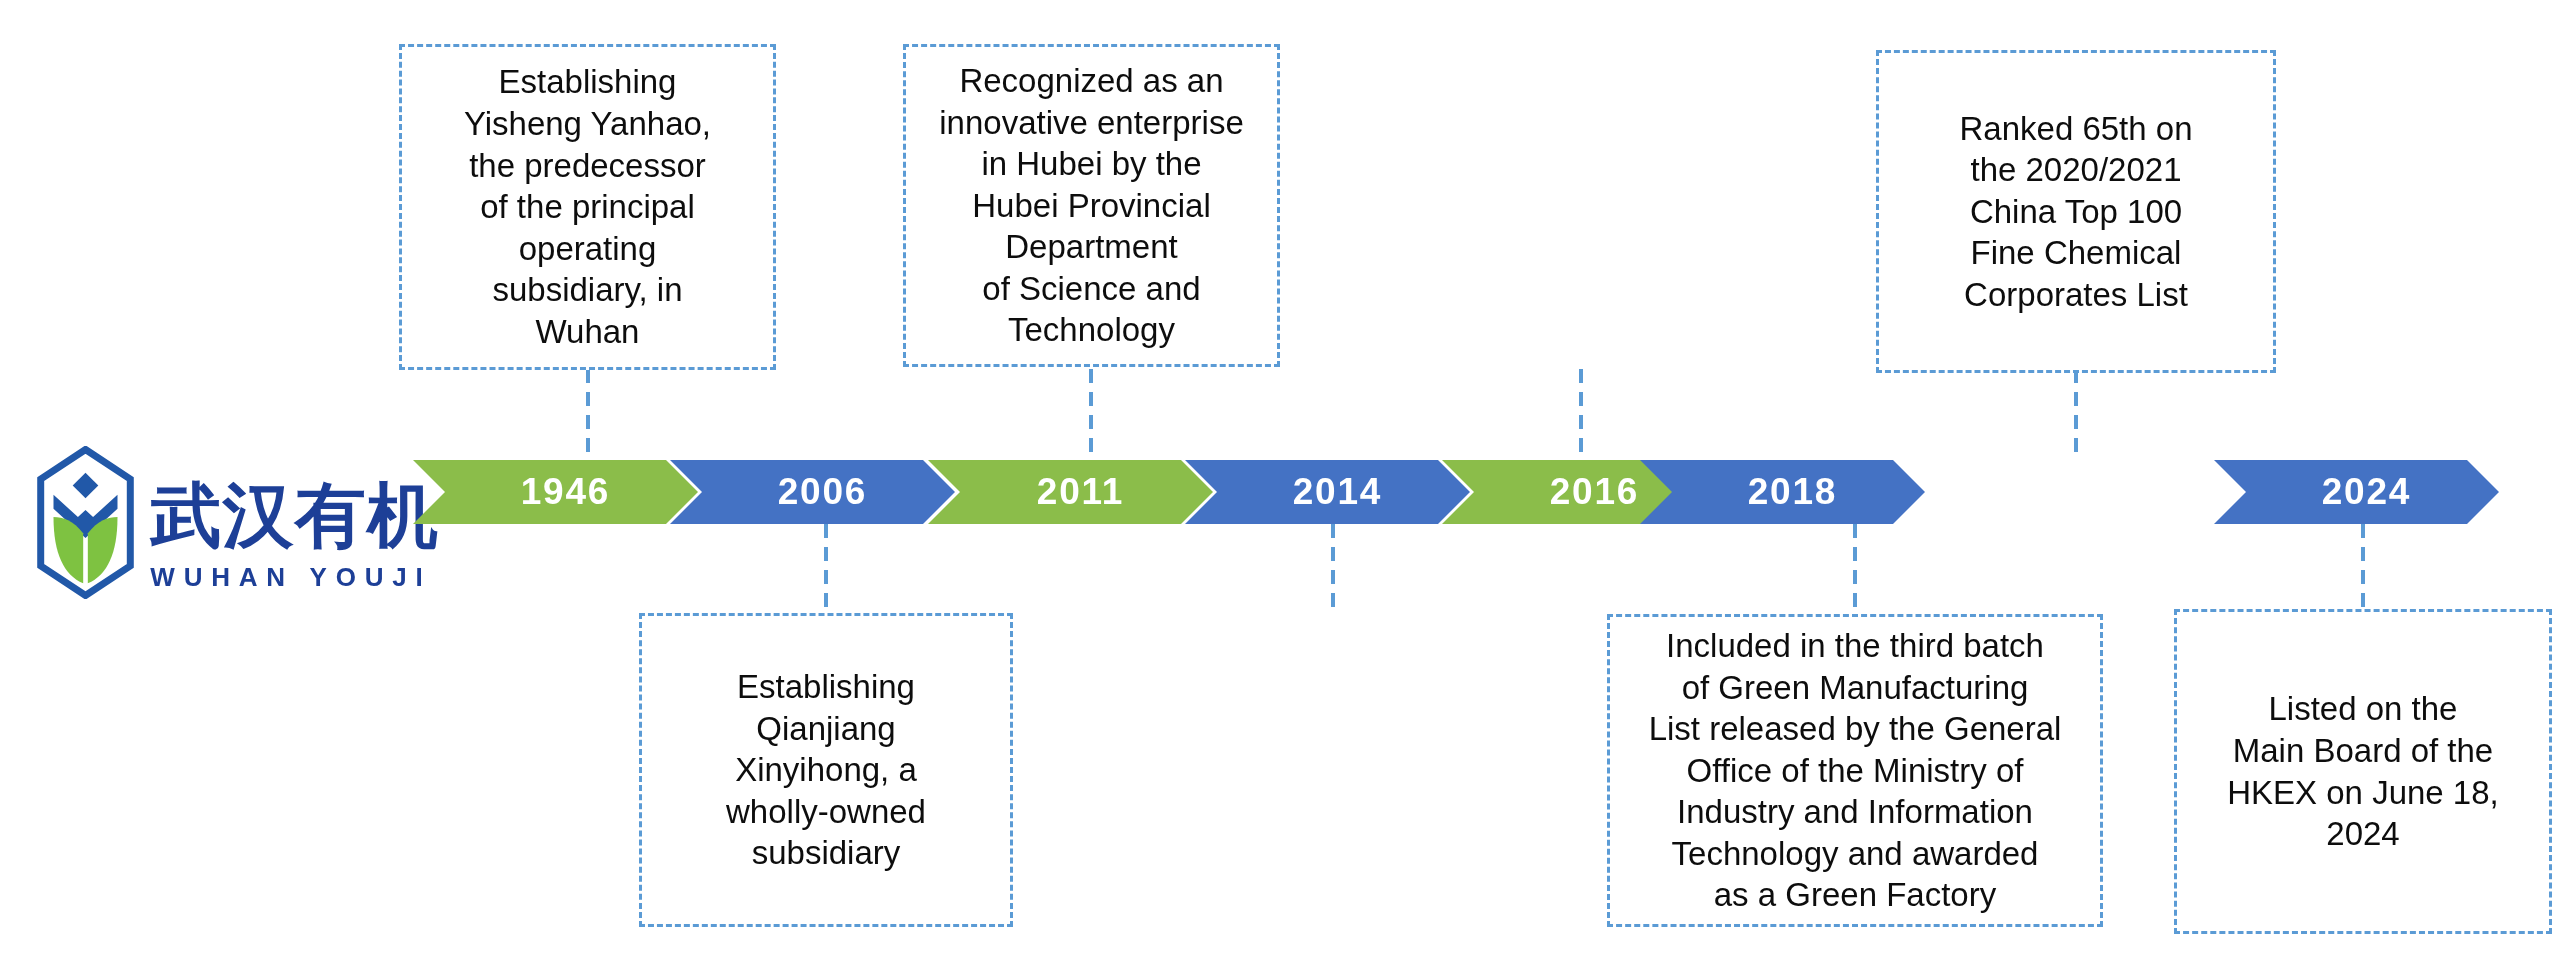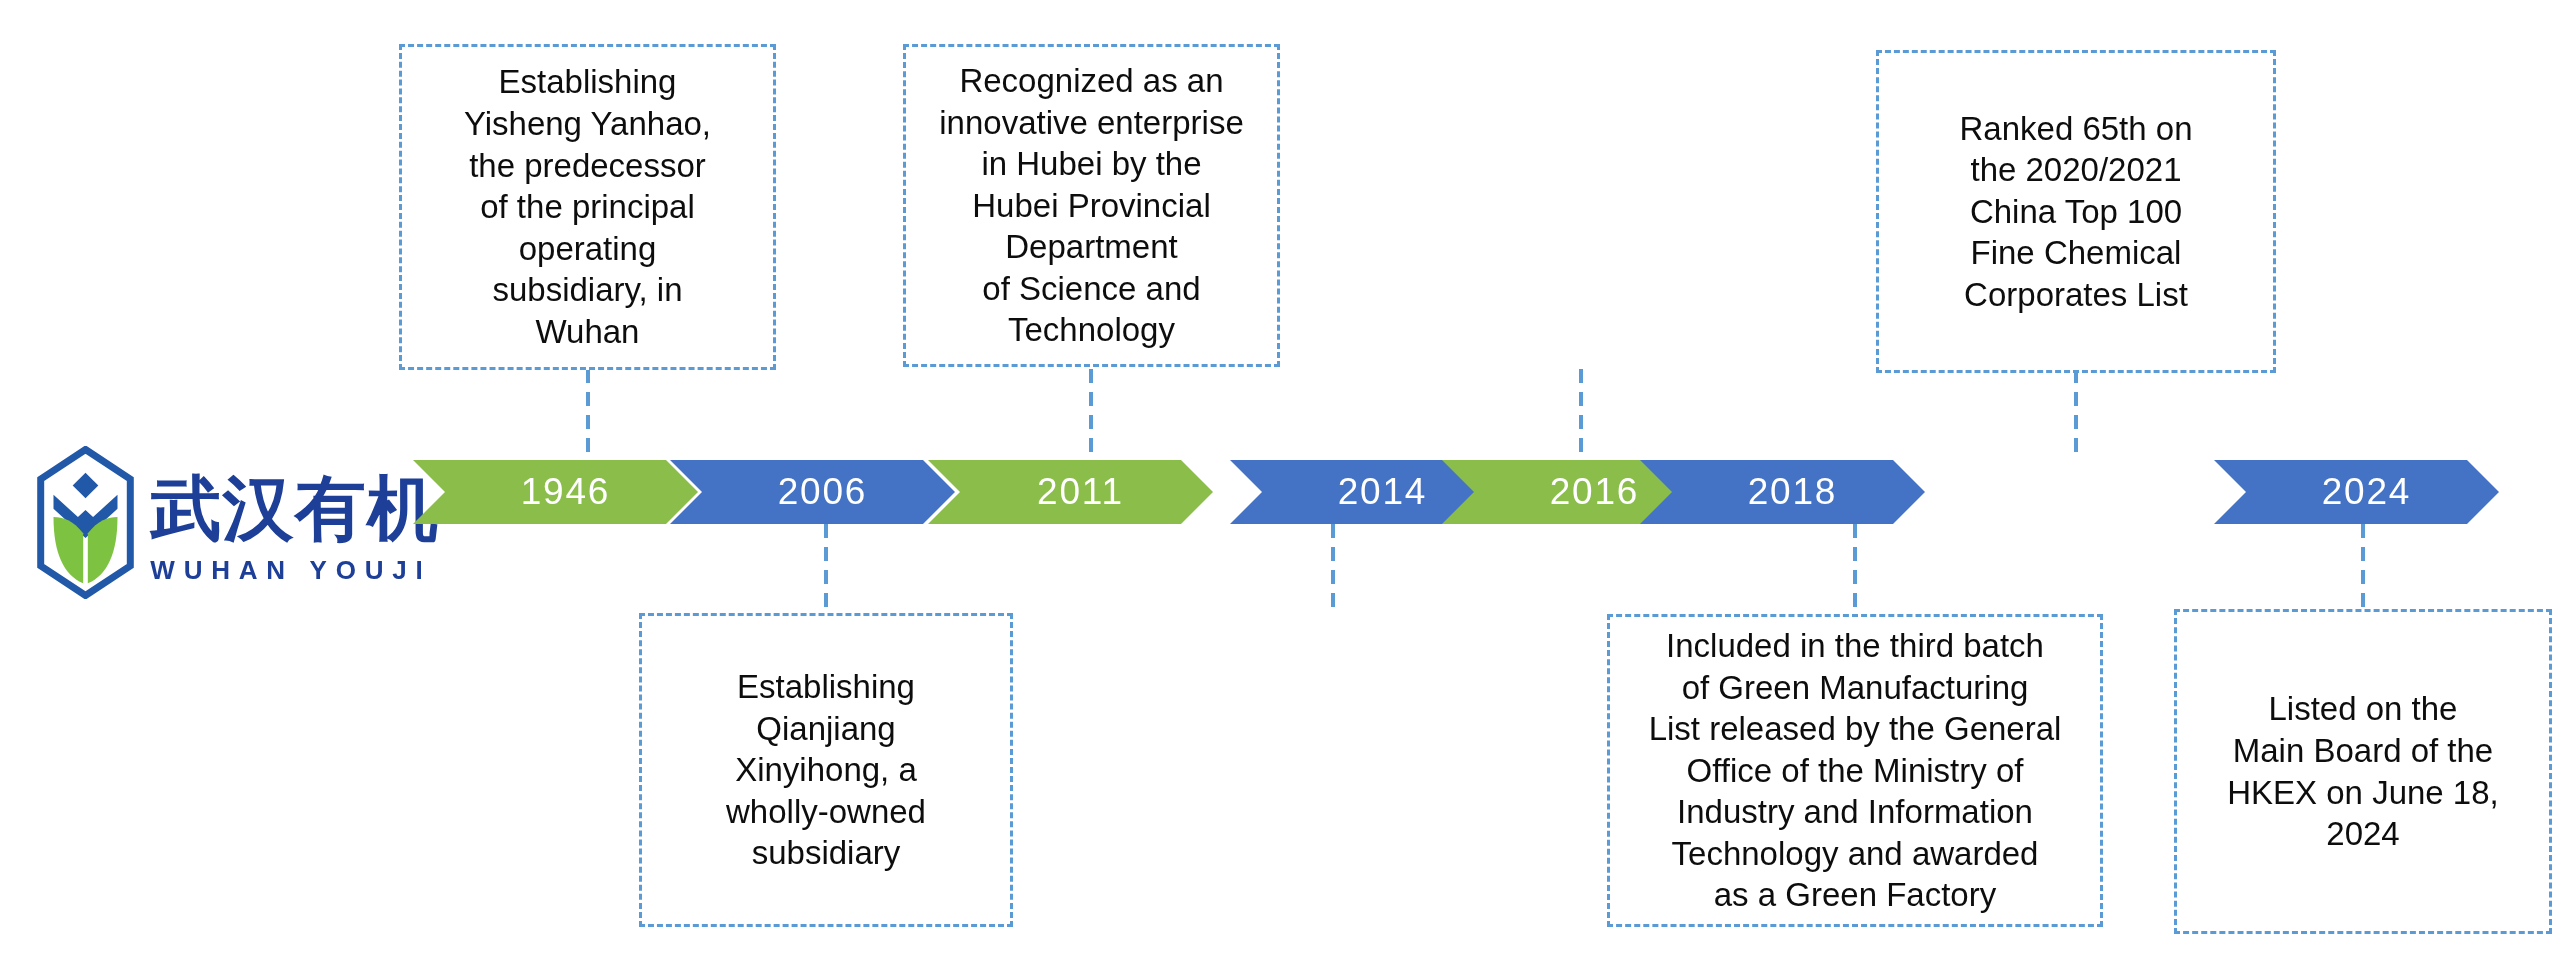--- a/index.html
+++ b/index.html
@@ -10,36 +10,36 @@
     --hexblue:#2158a8;
     --leafgreen:#7ec241;
   }
   html,body{margin:0;padding:0;background:#ffffff;}
   .canvas{
     position:relative;width:2576px;height:975px;background:#ffffff;
     font-family:"Liberation Sans","DejaVu Sans",sans-serif;overflow:hidden;
   }
 
   
-  .logo{position:absolute;left:37px;top:446px;display:flex;align-items:flex-start;}
+  .logo{position:absolute;left:37px;top:446px;display:flex;align-items:center;}
   .logo-mark{width:97px;height:153px;flex:0 0 auto;}
   .logo-text{margin-left:16.3px;margin-top:27px;}
   .logo-cn{font-size:71px;font-weight:bold;color:var(--navy);line-height:1;letter-spacing:1.2px;white-space:nowrap;}
   .logo-en{font-size:26px;font-weight:bold;color:var(--navy);letter-spacing:8.8px;margin-top:11px;white-space:nowrap;}
 
   
   .chev{
     position:absolute;top:460px;height:64px;width:285px;box-sizing:border-box;
     clip-path:polygon(0 0,253px 0,100% 50%,253px 100%,0 100%,32px 50%);
     display:flex;align-items:center;justify-content:center;padding-left:20px;
   }
-  .chev .year{color:#ffffff;font-size:37px;font-weight:400;letter-spacing:1.8px;}
+  .chev .year{color:#ffffff;font-size:37px;font-weight:700;letter-spacing:1.8px;}
   .g{background:var(--green);}
   .b{background:var(--blue);}
-  .s0{left:413px}.s1{left:670px}.s2{left:928px}.s3{left:1230px}
+  .s0{left:413px}.s1{left:670px}.s2{left:928px}.s3{left:1185px}
   .s4{left:1442px}.s5{left:1640px}.s6{left:1957px}.s7{left:2214px}
 
   
   .vline{
     position:absolute;width:4.1px;
     background:repeating-linear-gradient(180deg,var(--dash) 0 14px,transparent 14px 23px);
   }
   .vtop{top:369px;height:91px;}
   .vbot{top:524px;height:89px;}
   .c1{left:586px}.c2{left:1089px}.c3{left:1579px}.c4{left:2074px}

